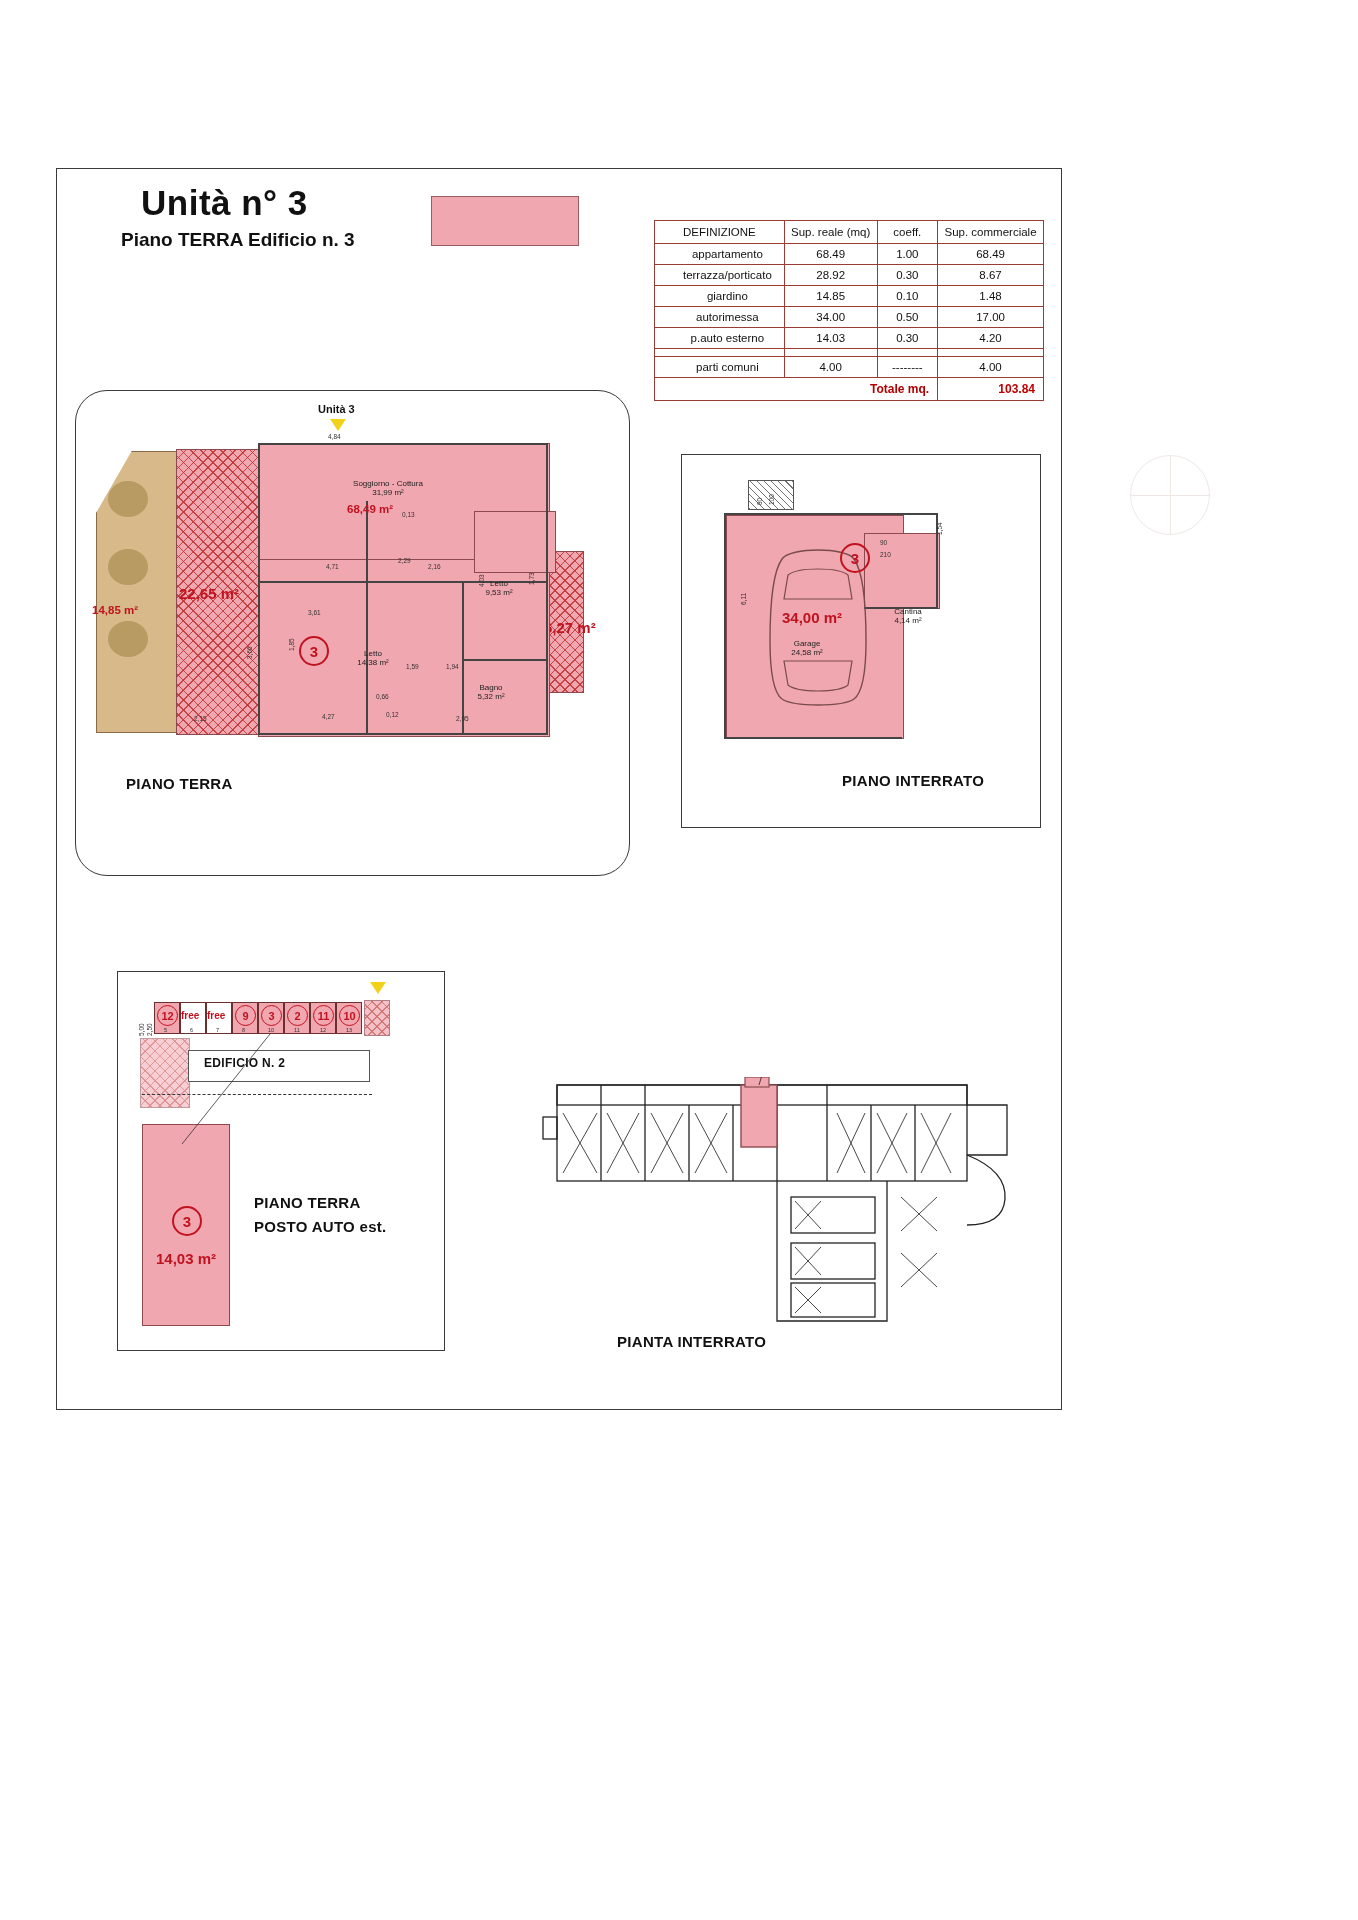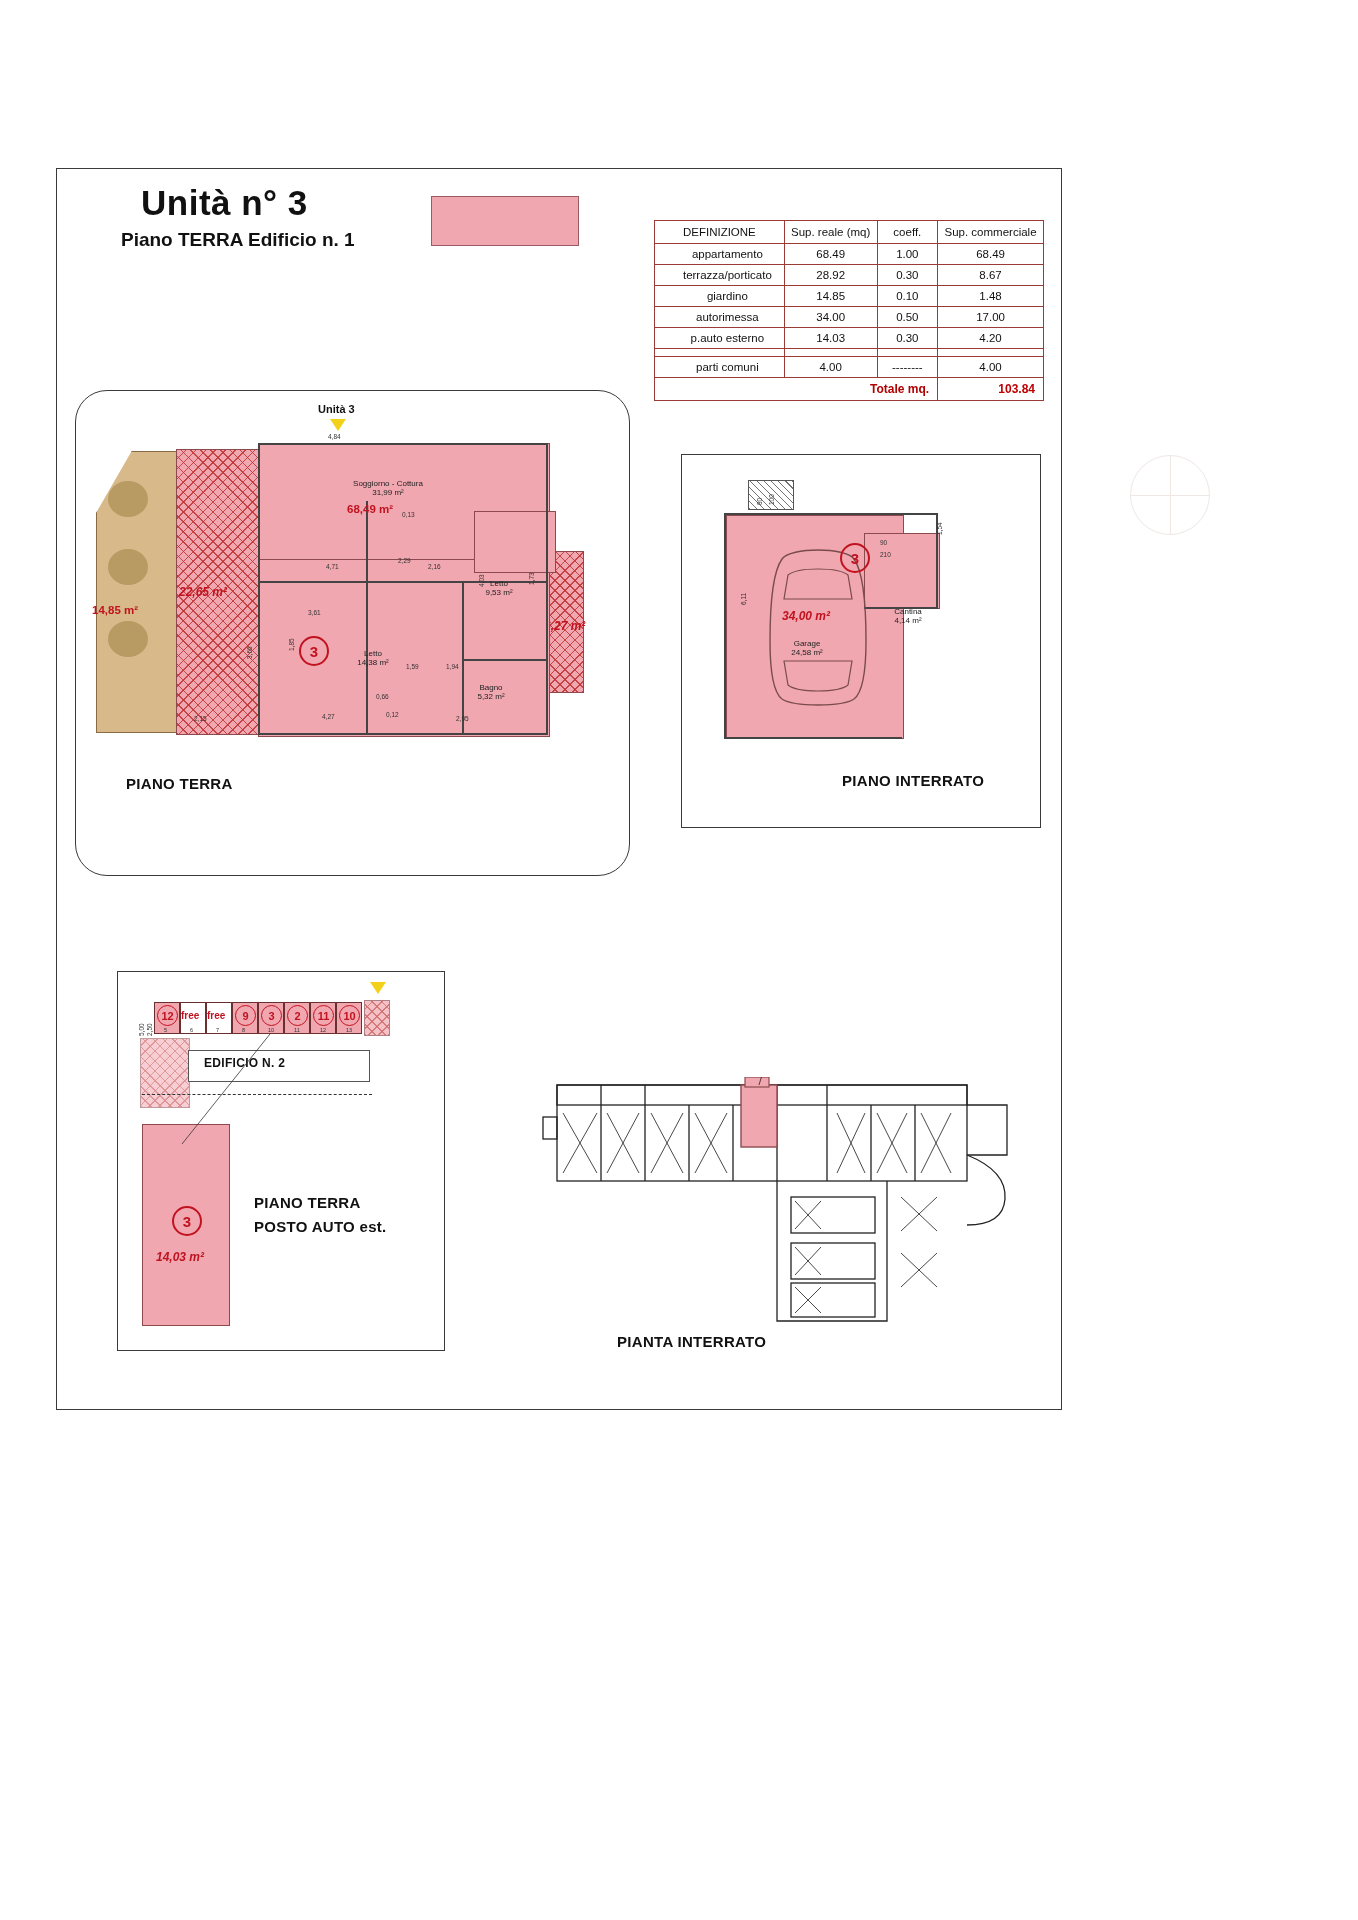--- a/index.html
+++ b/index.html
@@ -143,21 +143,21 @@
     color: #222;
     white-space: nowrap;
   }
   .area-red {
     position: absolute;
     font-size: 11.5px;
     font-weight: bold;
     color: #c1121f;
     white-space: nowrap;
   }
-  .area-red.small { font-size: 12px; font-style: italic; }
+  .area-red.small { font-size: 15px; }
   .dim {
     position: absolute;
     font-size: 6.5px;
     color: #333;
     white-space: nowrap;
   }
   .dim.vert { transform: rotate(-90deg); transform-origin: left top; }
 
   .circle-num {
     position: absolute;
@@ -241,21 +241,21 @@
 </style>
 </head>
 <body>
 
 <div class="compass"></div>
 <div class="faint" style="left:600px; top:645px; width:260px; height:40px;"></div>
 
 <div class="sheet">
 
   <div class="title-main">Unità n° 3</div>
-  <div class="title-sub">Piano TERRA Edificio n. 1</div>
+  <div class="title-sub">Piano TERRA Edificio n. 3</div>
   <div class="legend-swatch"></div>
 
   <table class="surf-table">
     <thead>
       <tr>
         <th style="width:128px">DEFINIZIONE</th>
         <th style="width:104px">Sup. reale (mq)</th>
         <th style="width:62px">coeff.</th>
         <th style="width:110px">Sup. commerciale</th>
       </tr>

